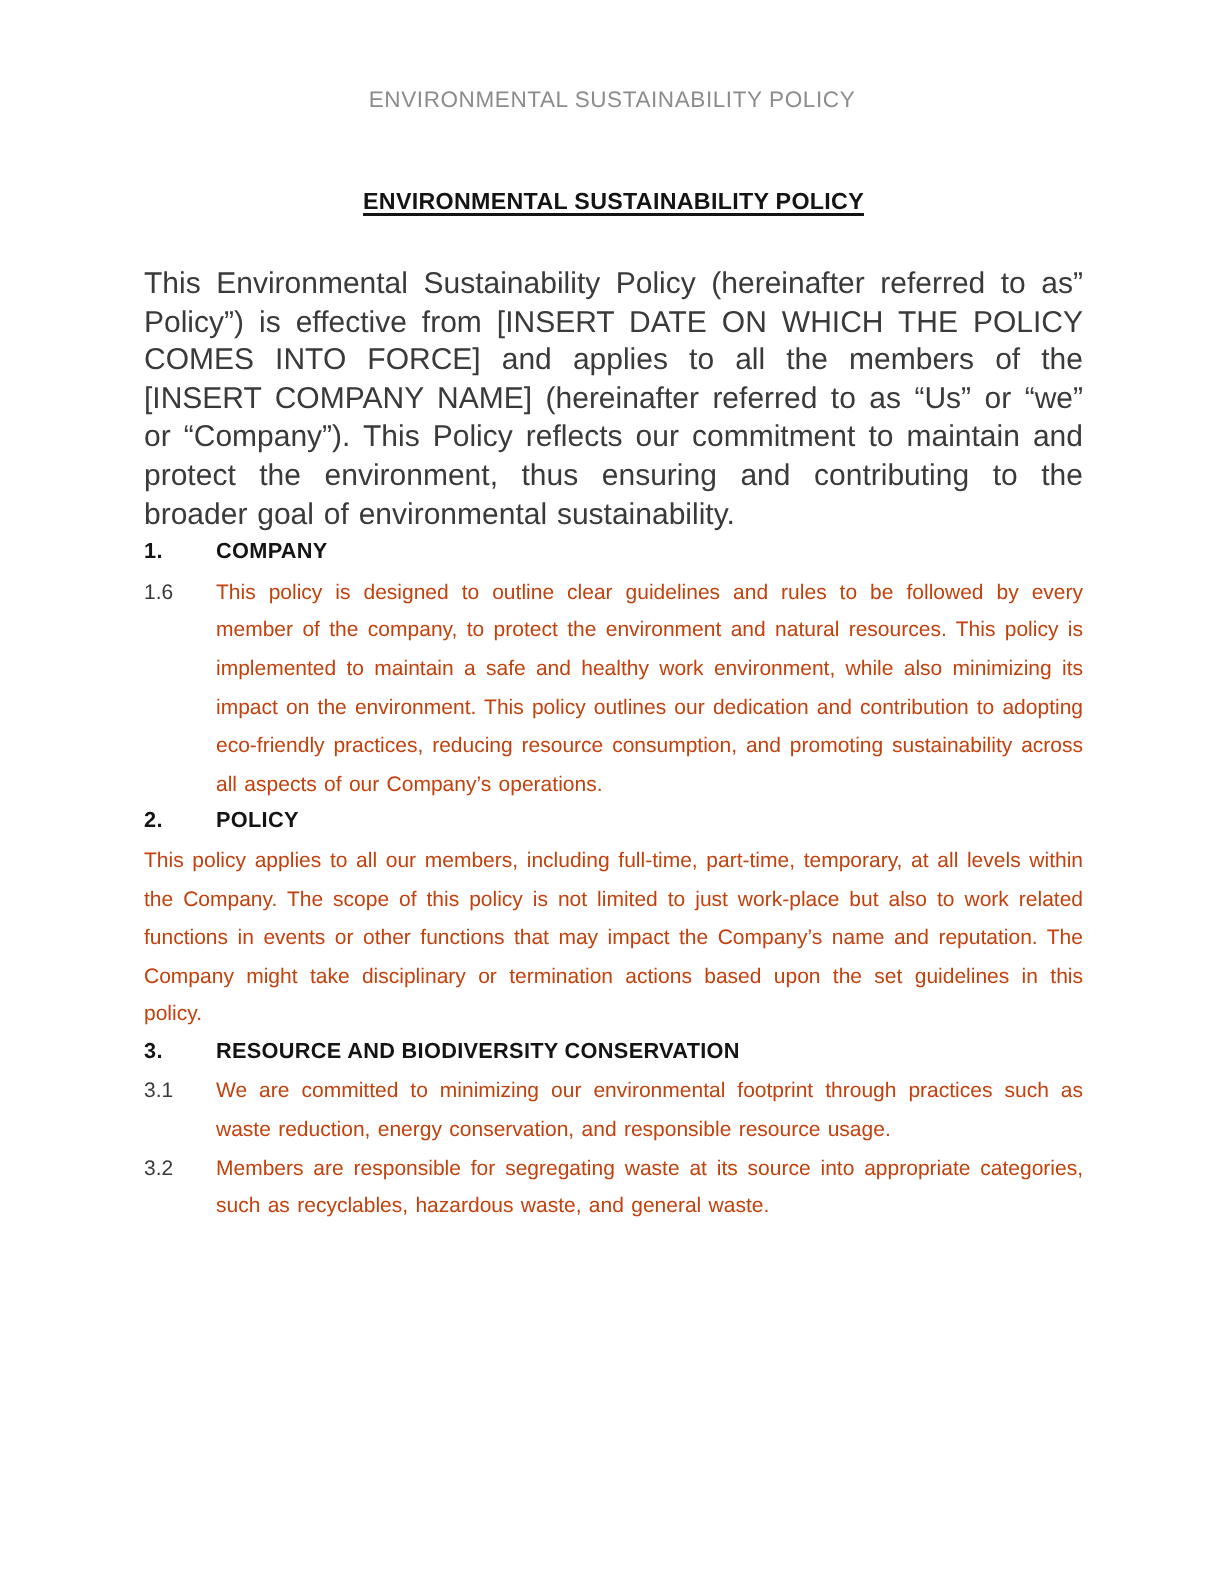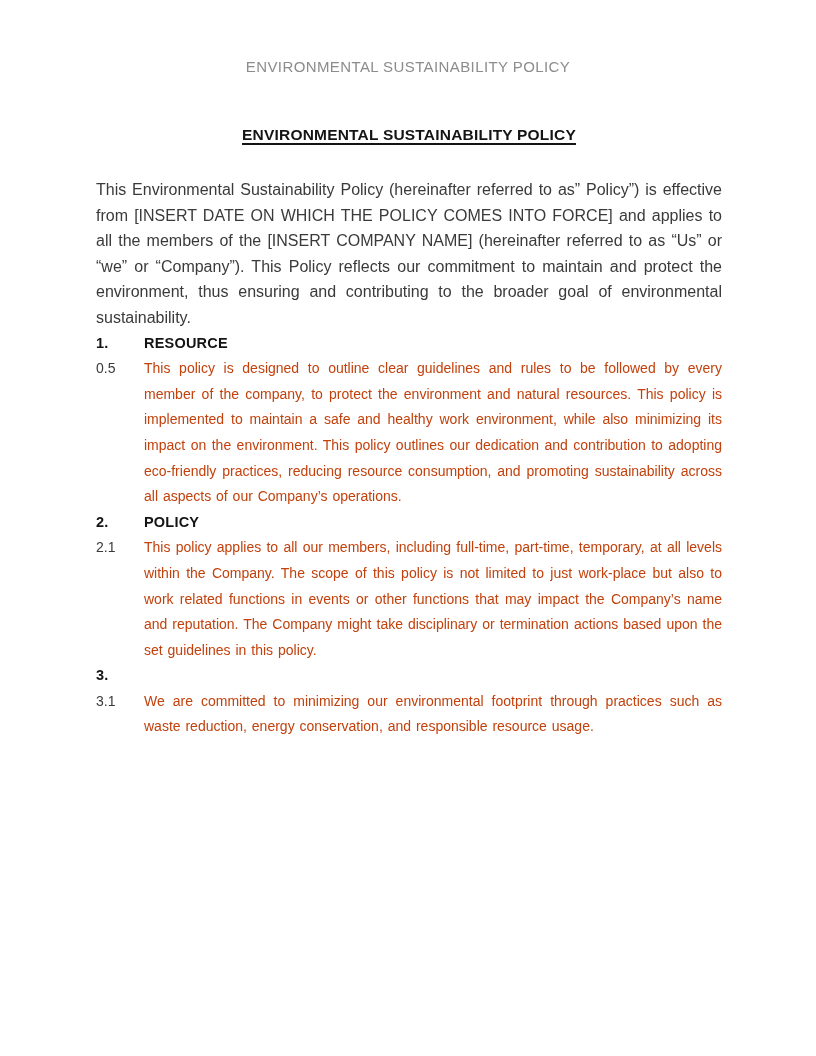--- a/index.html
+++ b/index.html
@@ -37,21 +37,21 @@
     color: #141414;
     letter-spacing: 0.2px;
   }
   .doc-title span {
     text-decoration: underline;
     text-decoration-thickness: 1.5px;
     text-underline-offset: 3px;
   }
   .intro {
     margin-top: 33px;
-    font-size: 16px;
+    font-size: 20px;
     line-height: 25.6px;
     text-align: justify;
     color: #3a3a3a;
     word-spacing: 1px;
   }
   .row {
     display: flex;
     font-size: 14px;
     line-height: 25.6px;
   }
@@ -83,38 +83,42 @@
   <div class="doc-body">
 
     <div class="doc-title">
       <span>ENVIRONMENTAL SUSTAINABILITY POLICY</span>
     </div>
 
     <p class="intro">This Environmental Sustainability Policy (hereinafter referred to as” Policy”) is effective from [INSERT DATE ON WHICH THE POLICY COMES INTO FORCE] and applies to all the members of the [INSERT COMPANY NAME] (hereinafter referred to as “Us” or “we” or “Company”). This Policy reflects our commitment to maintain and protect the environment, thus ensuring and contributing to the broader goal of environmental sustainability.</p>
 
     <div class="row heading-row">
       <span class="num">1.</span>
-      <span class="heading-text">RESOURCE</span>
+      <span class="heading-text">COMPANY</span>
     </div>
     <div class="row">
-      <span class="num">0.5</span>
+      <span class="num">1.6</span>
       <div class="item-text">This policy is designed to outline clear guidelines and rules to be followed by every member of the company, to protect the environment and natural resources. This policy is implemented to maintain a safe and healthy work environment, while also minimizing its impact on the environment. This policy outlines our dedication and contribution to adopting eco-friendly practices, reducing resource consumption, and promoting sustainability across all aspects of our Company’s operations.</div>
     </div>
 
     <div class="row heading-row">
       <span class="num">2.</span>
       <span class="heading-text">POLICY</span>
     </div>
     <div class="row">
-      <span class="num">2.1</span>
       <div class="item-text">This policy applies to all our members, including full-time, part-time, temporary, at all levels within the Company. The scope of this policy is not limited to just work-place but also to work related functions in events or other functions that may impact the Company’s name and reputation. The Company might take disciplinary or termination actions based upon the set guidelines in this policy.</div>
     </div>
 
     <div class="row heading-row">
       <span class="num">3.</span>
+      <span class="heading-text">RESOURCE AND BIODIVERSITY CONSERVATION</span>
     </div>
     <div class="row">
       <span class="num">3.1</span>
       <div class="item-text">We are committed to minimizing our environmental footprint through practices such as waste reduction, energy conservation, and responsible resource usage.</div>
+    </div>
+    <div class="row">
+      <span class="num">3.2</span>
+      <div class="item-text">Members are responsible for segregating waste at its source into appropriate categories, such as recyclables, hazardous waste, and general waste.</div>
     </div>
 
   </div>
 </div>
 
 </body></html>

